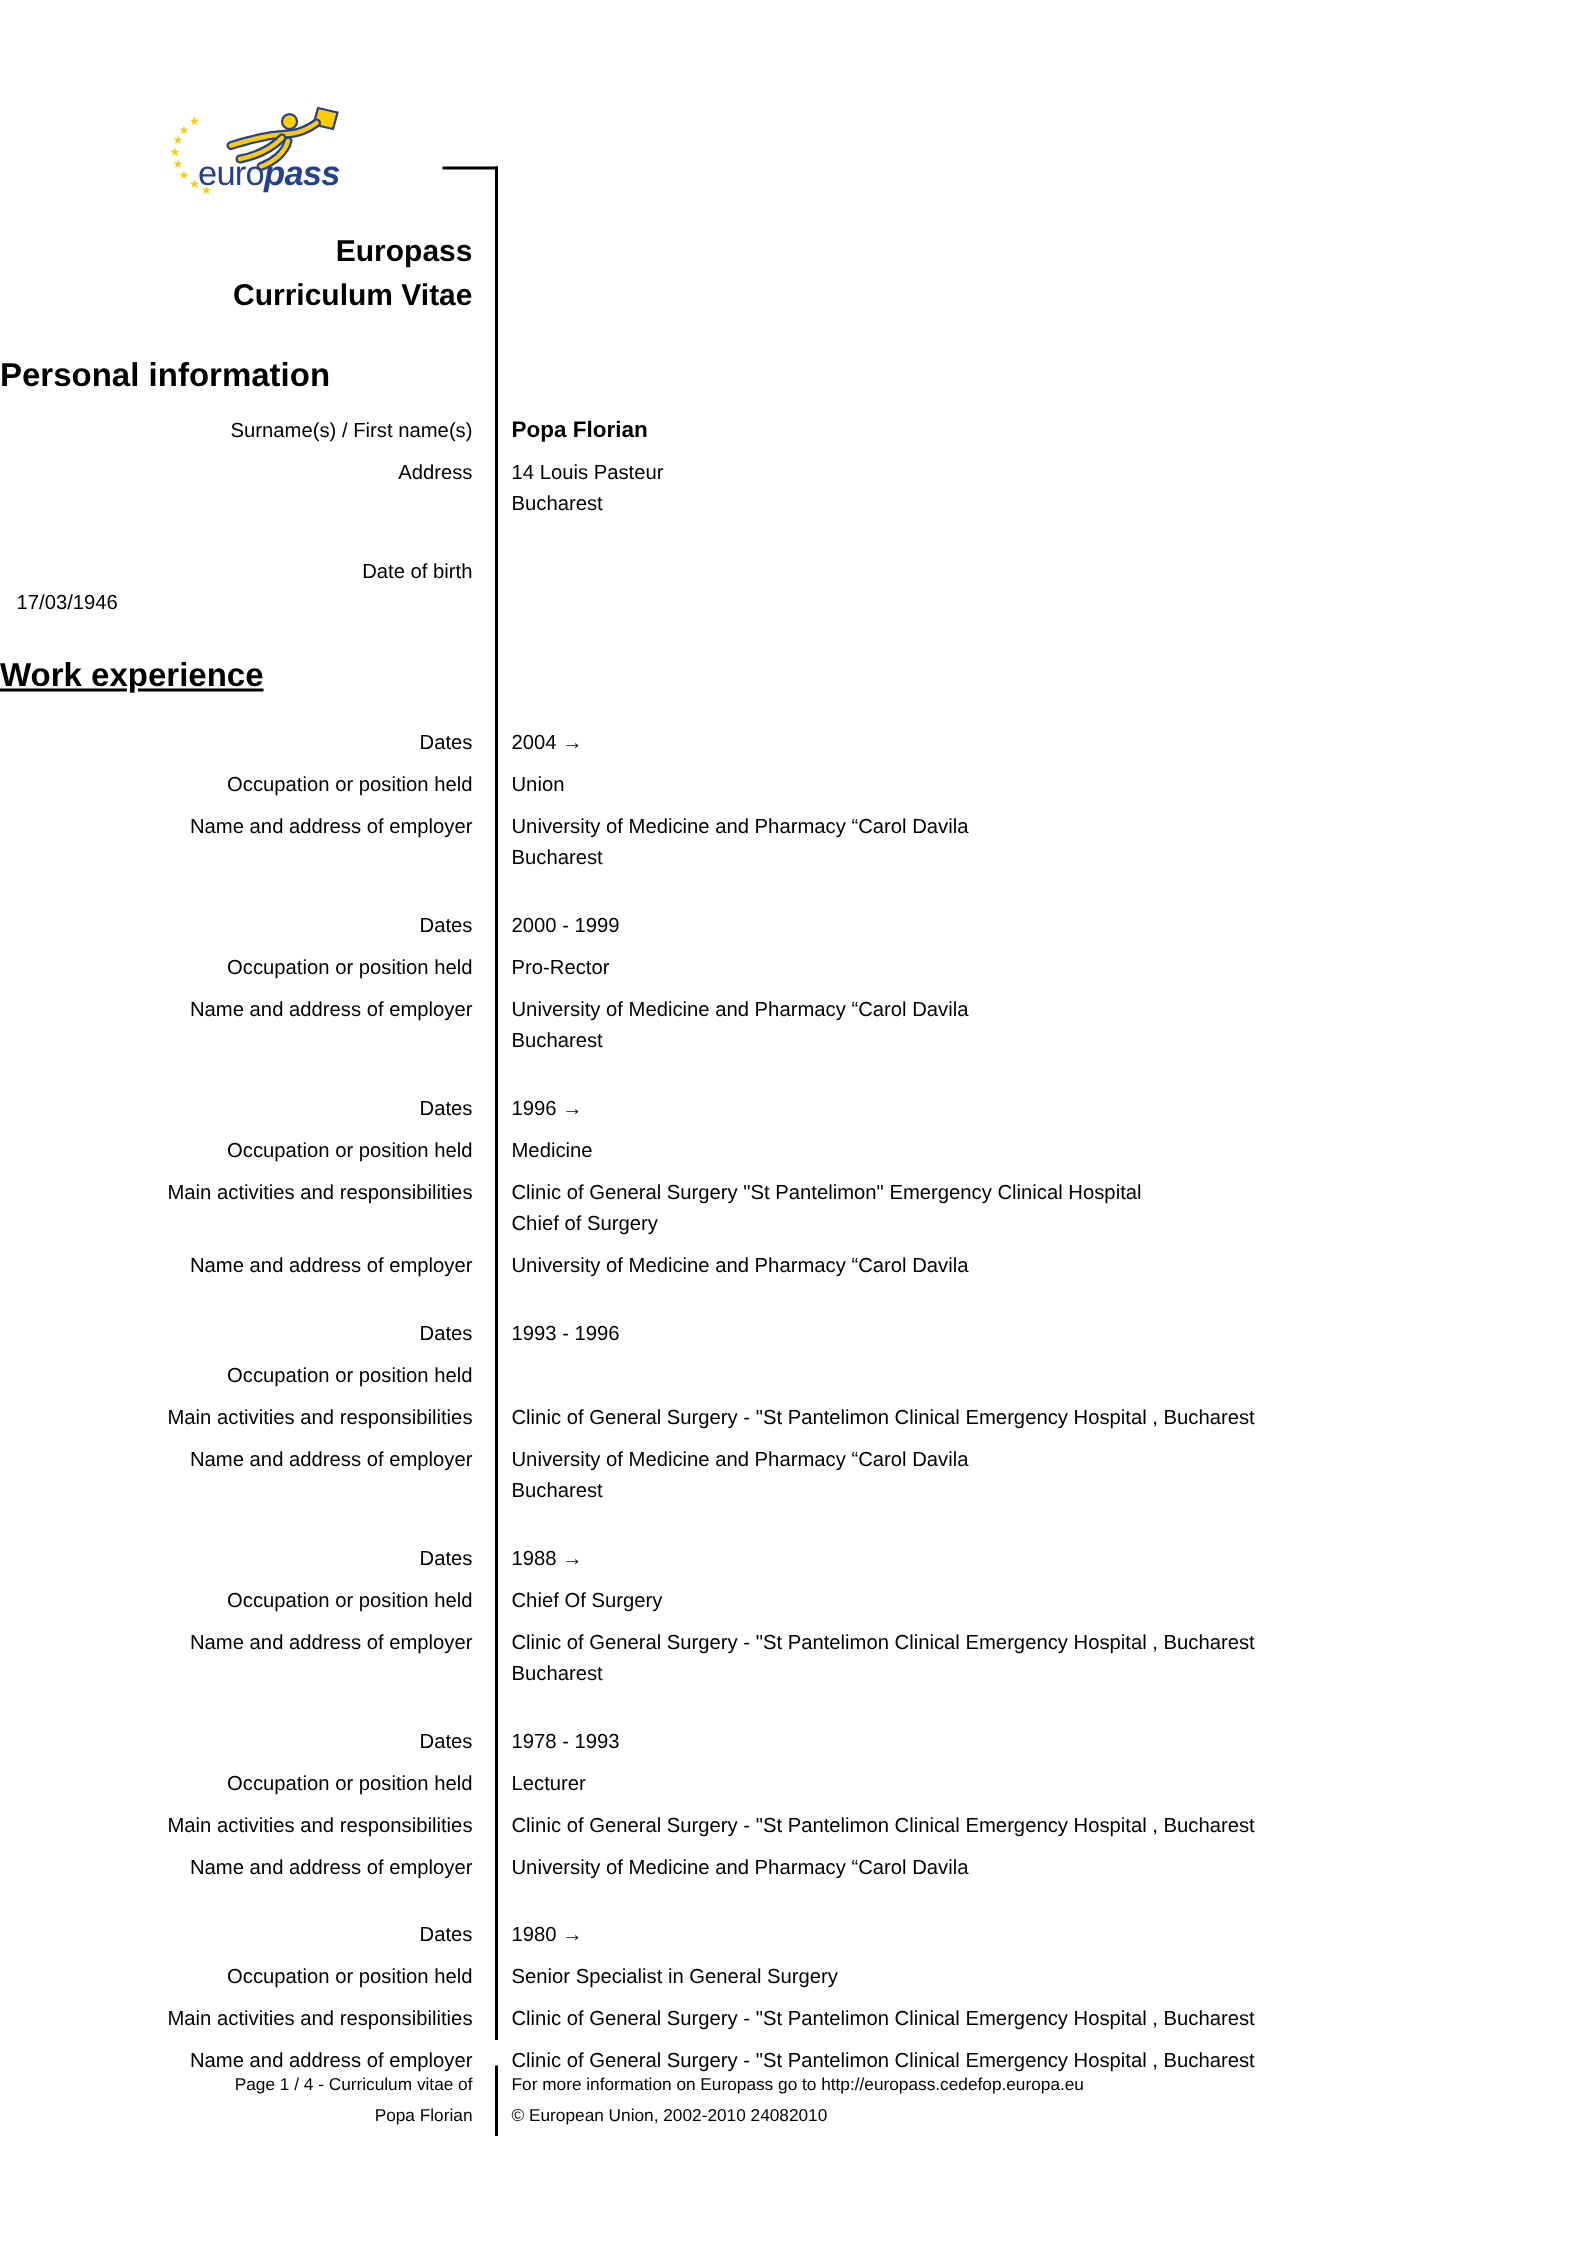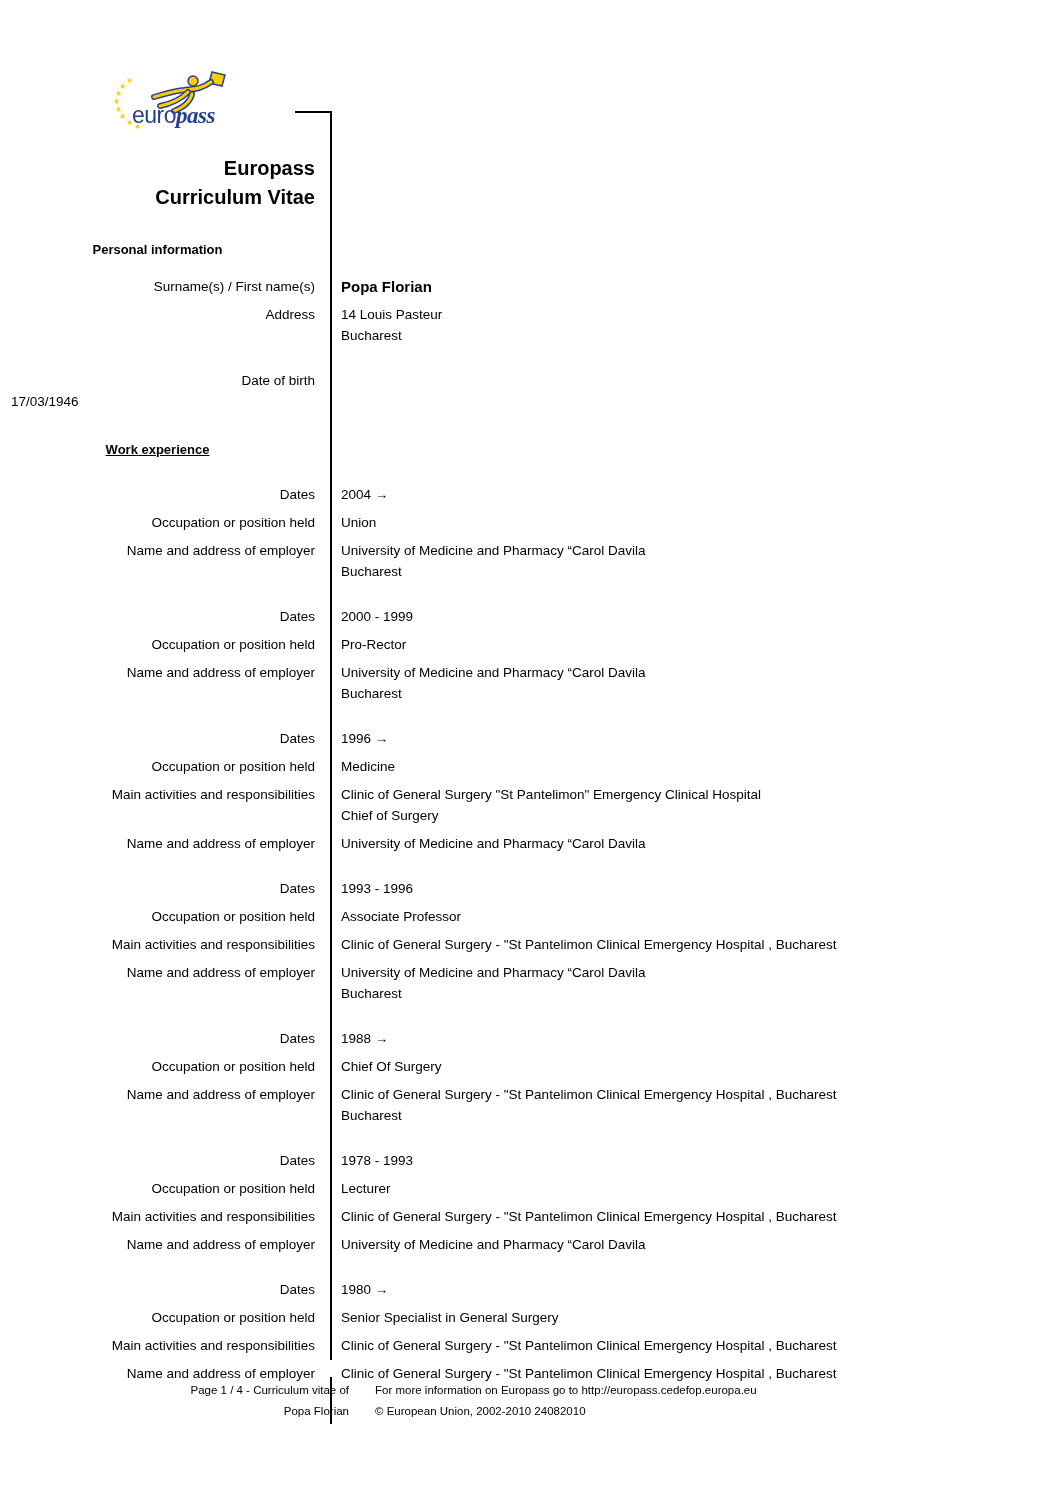--- a/index.html
+++ b/index.html
@@ -11,52 +11,52 @@
     color:#000;
     overflow:hidden;
   }
   
   .logo{position:absolute;left:112px;top:70px;width:145px;height:66px;}
   .logo svg{position:absolute;left:0;top:0;}
   .logo-text{
     position:absolute;left:20px;top:32px;
     font-size:23px;color:#24408F;letter-spacing:-0.5px;line-height:26px;
   }
-  .logo-text .pass{font-weight:bold;font-style:italic;font-family:Liberation Serif, serif;}
+  .logo-text .pass{font-weight:bold;font-style:italic;}
   
   .corner-line{position:absolute;left:295px;top:111px;width:37px;height:2px;background:#000;}
   .vline-main{position:absolute;left:330px;top:111px;width:2px;height:1249px;background:#000;}
   .vline-footer{position:absolute;left:330px;top:1377px;width:2px;height:47px;background:#000;}
   
   .doc-title{
     position:absolute;left:0;top:154px;width:330px;
     box-sizing:border-box;padding-right:15px;
     text-align:right;font-size:20px;font-weight:bold;line-height:29px;
   }
   
   .content{position:absolute;left:0;top:238px;right:60px;font-size:13.5px;line-height:21px;}
   .section-heading{
     width:330px;box-sizing:border-box;padding-right:15px;
-    text-align:center;font-size:13px;font-weight:bold;line-height:24px;
+    text-align:left;font-size:22px;font-weight:bold;line-height:24px;
   }
   .heading-personal{margin-bottom:14px;}
   .heading-work{margin-top:26px;margin-bottom:22px;text-decoration:underline;}
   .row{display:flex;margin-top:7px;}
   .row:first-child{margin-top:0;}
   .row.gap-before{margin-top:24px;flex-direction:column;}
   .row-label{
     width:330px;box-sizing:border-box;padding-right:15px;
     text-align:right;flex-shrink:0;
   }
   .row-value{padding-left:11px;flex:1;}
   .row-value.bold{font-weight:bold;font-size:15px;}
   .entry{margin-top:24px;}
   .entry:first-child{margin-top:0;}
   
-  .footer{position:absolute;left:0;top:1380px;right:17px;display:flex;font-size:11.5px;line-height:21px;padding-left:34px;}
+  .footer{position:absolute;left:0;top:1380px;right:17px;display:flex;font-size:11.5px;line-height:21px;}
   .footer-left{width:330px;box-sizing:border-box;padding-right:15px;text-align:right;}
   .footer-right{padding-left:11px;}
 </style>
 </head>
 <body>
 
 <div class="page">
 
   <div class="logo">
     <svg width="145" height="66" viewBox="0 0 145 66">
@@ -195,23 +195,20 @@
         </div>
         <div class="entry">
           <div class="row">
             <div class="row-label">Dates</div>
             <div class="row-value">
               <div>1993 - 1996</div>
             </div>
           </div>
           <div class="row">
             <div class="row-label">Occupation or position held</div>
-            <div class="row-value">
-              <div>Associate Professor</div>
-            </div>
           </div>
           <div class="row">
             <div class="row-label">Main activities and responsibilities</div>
             <div class="row-value">
               <div>Clinic of General Surgery - "St Pantelimon Clinical Emergency Hospital , Bucharest</div>
             </div>
           </div>
           <div class="row">
             <div class="row-label">Name and address of employer</div>
             <div class="row-value">

